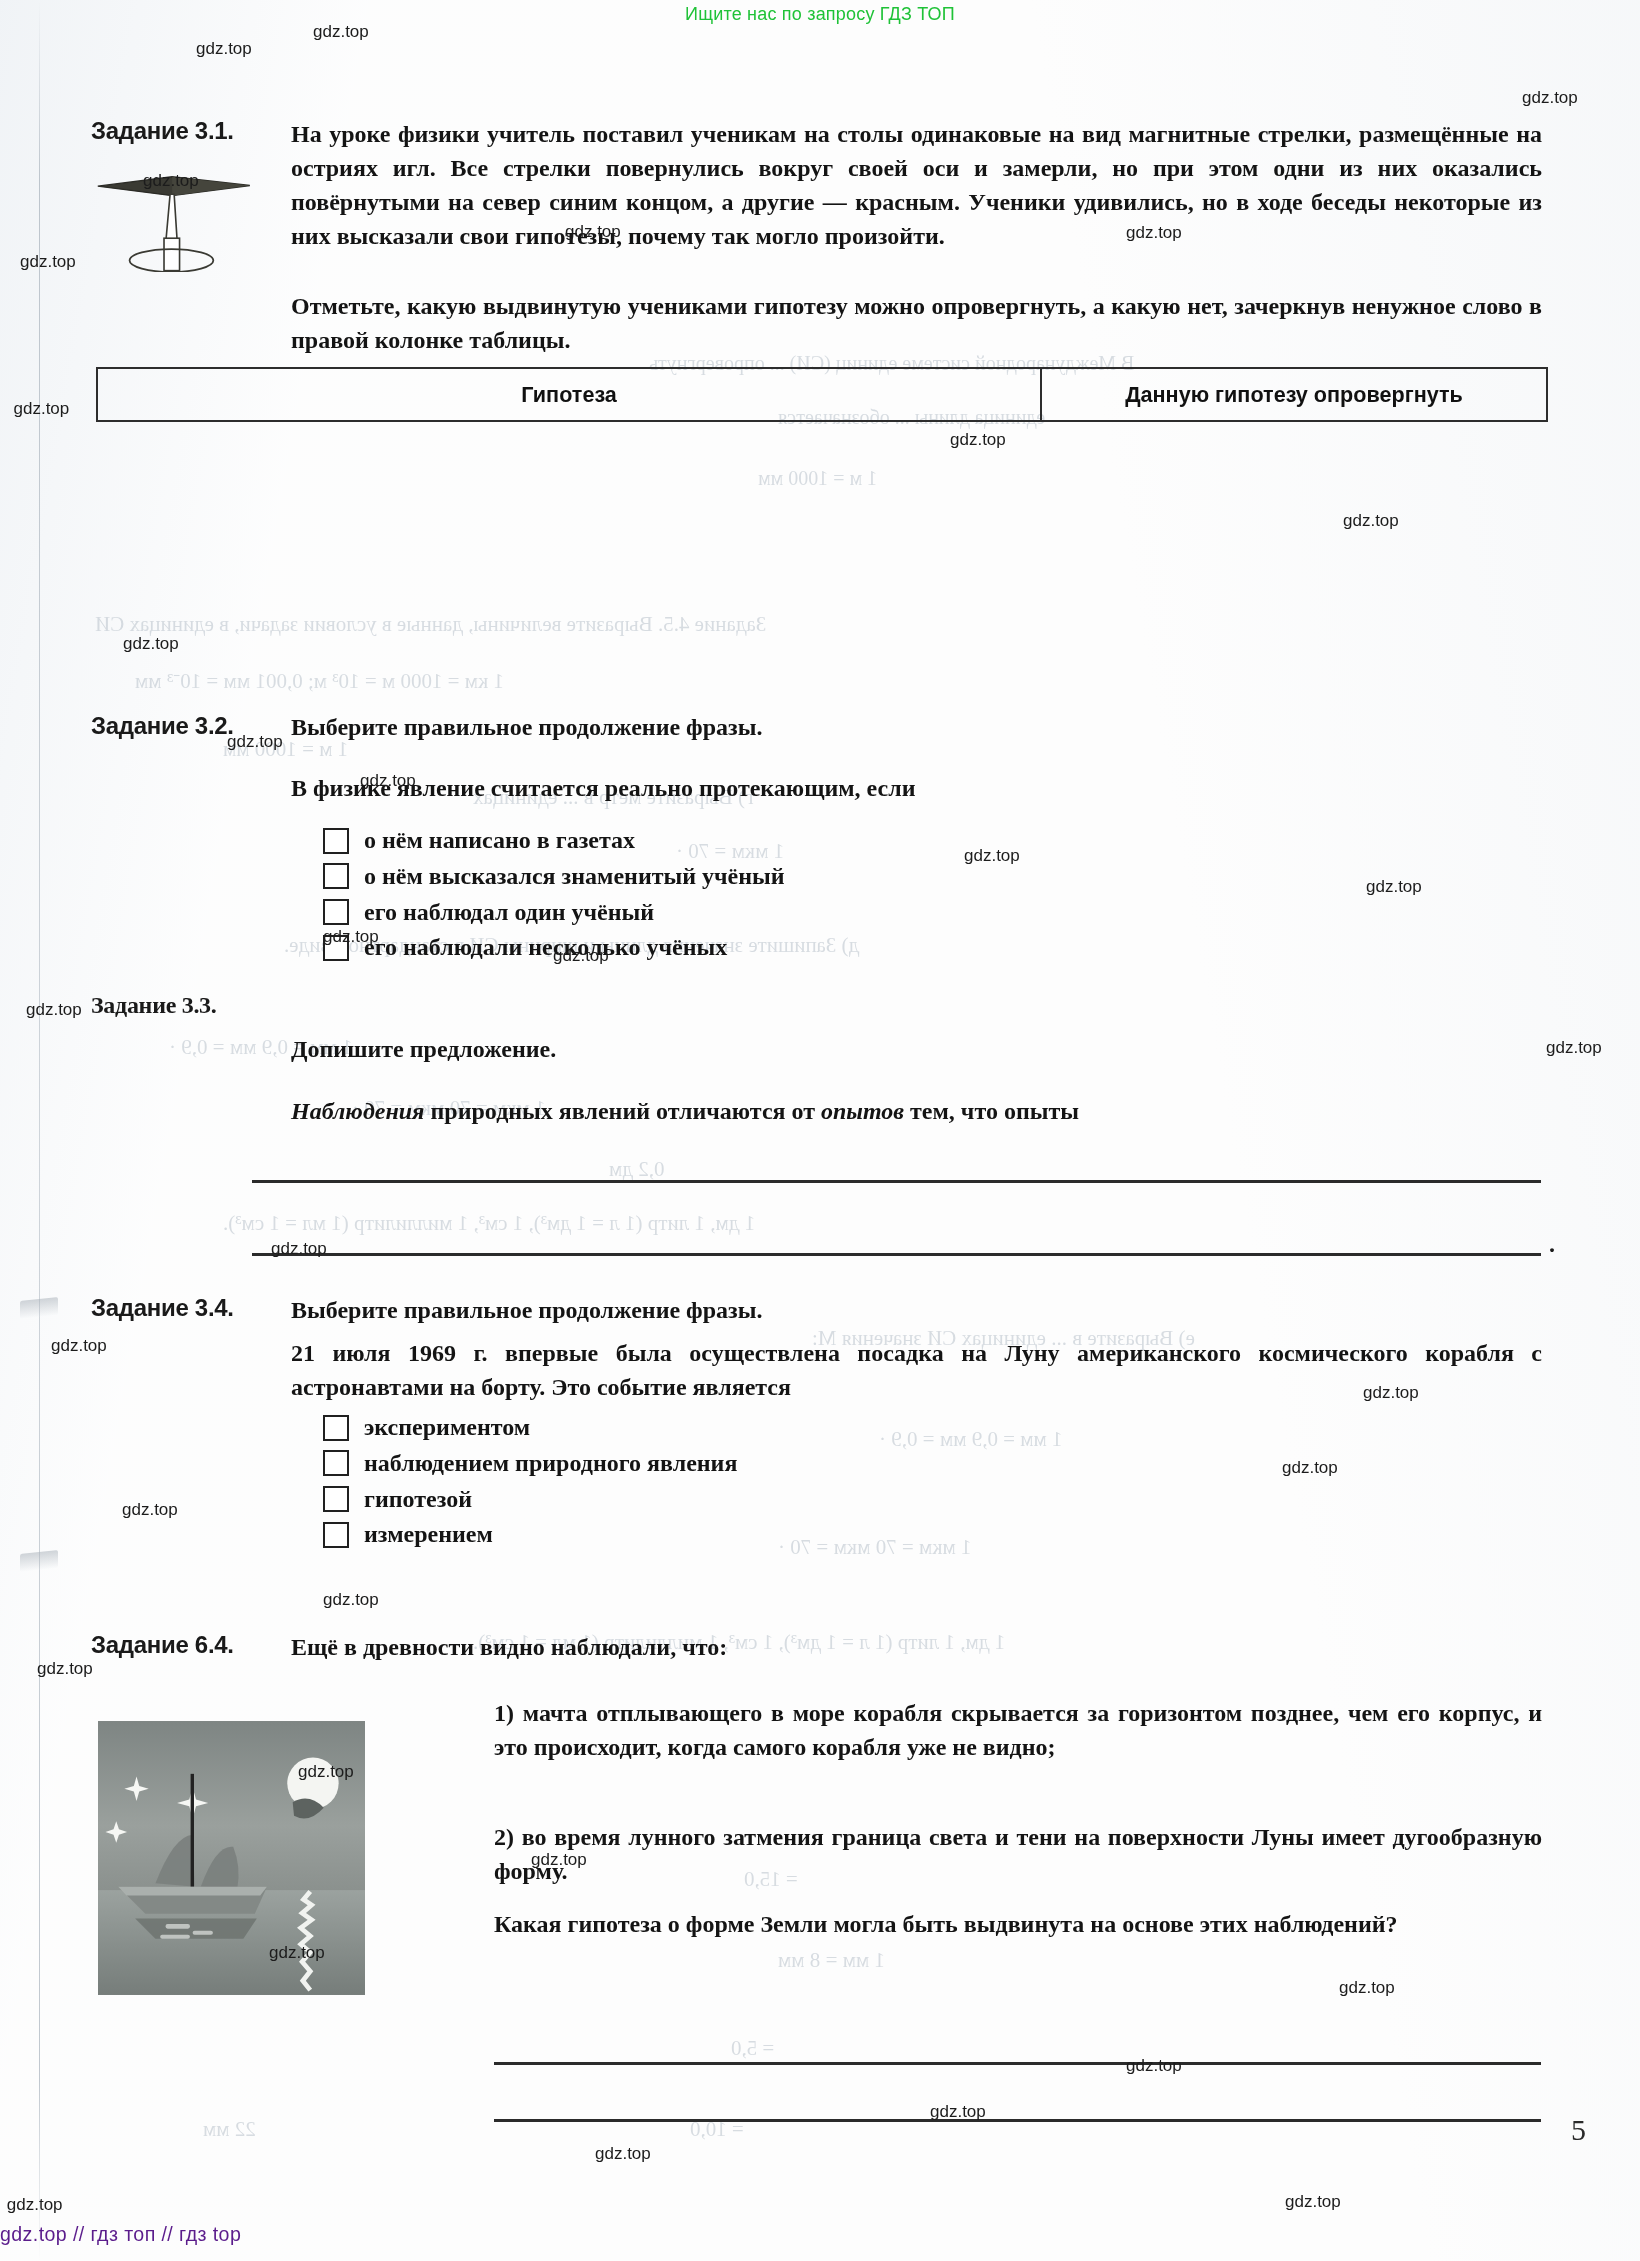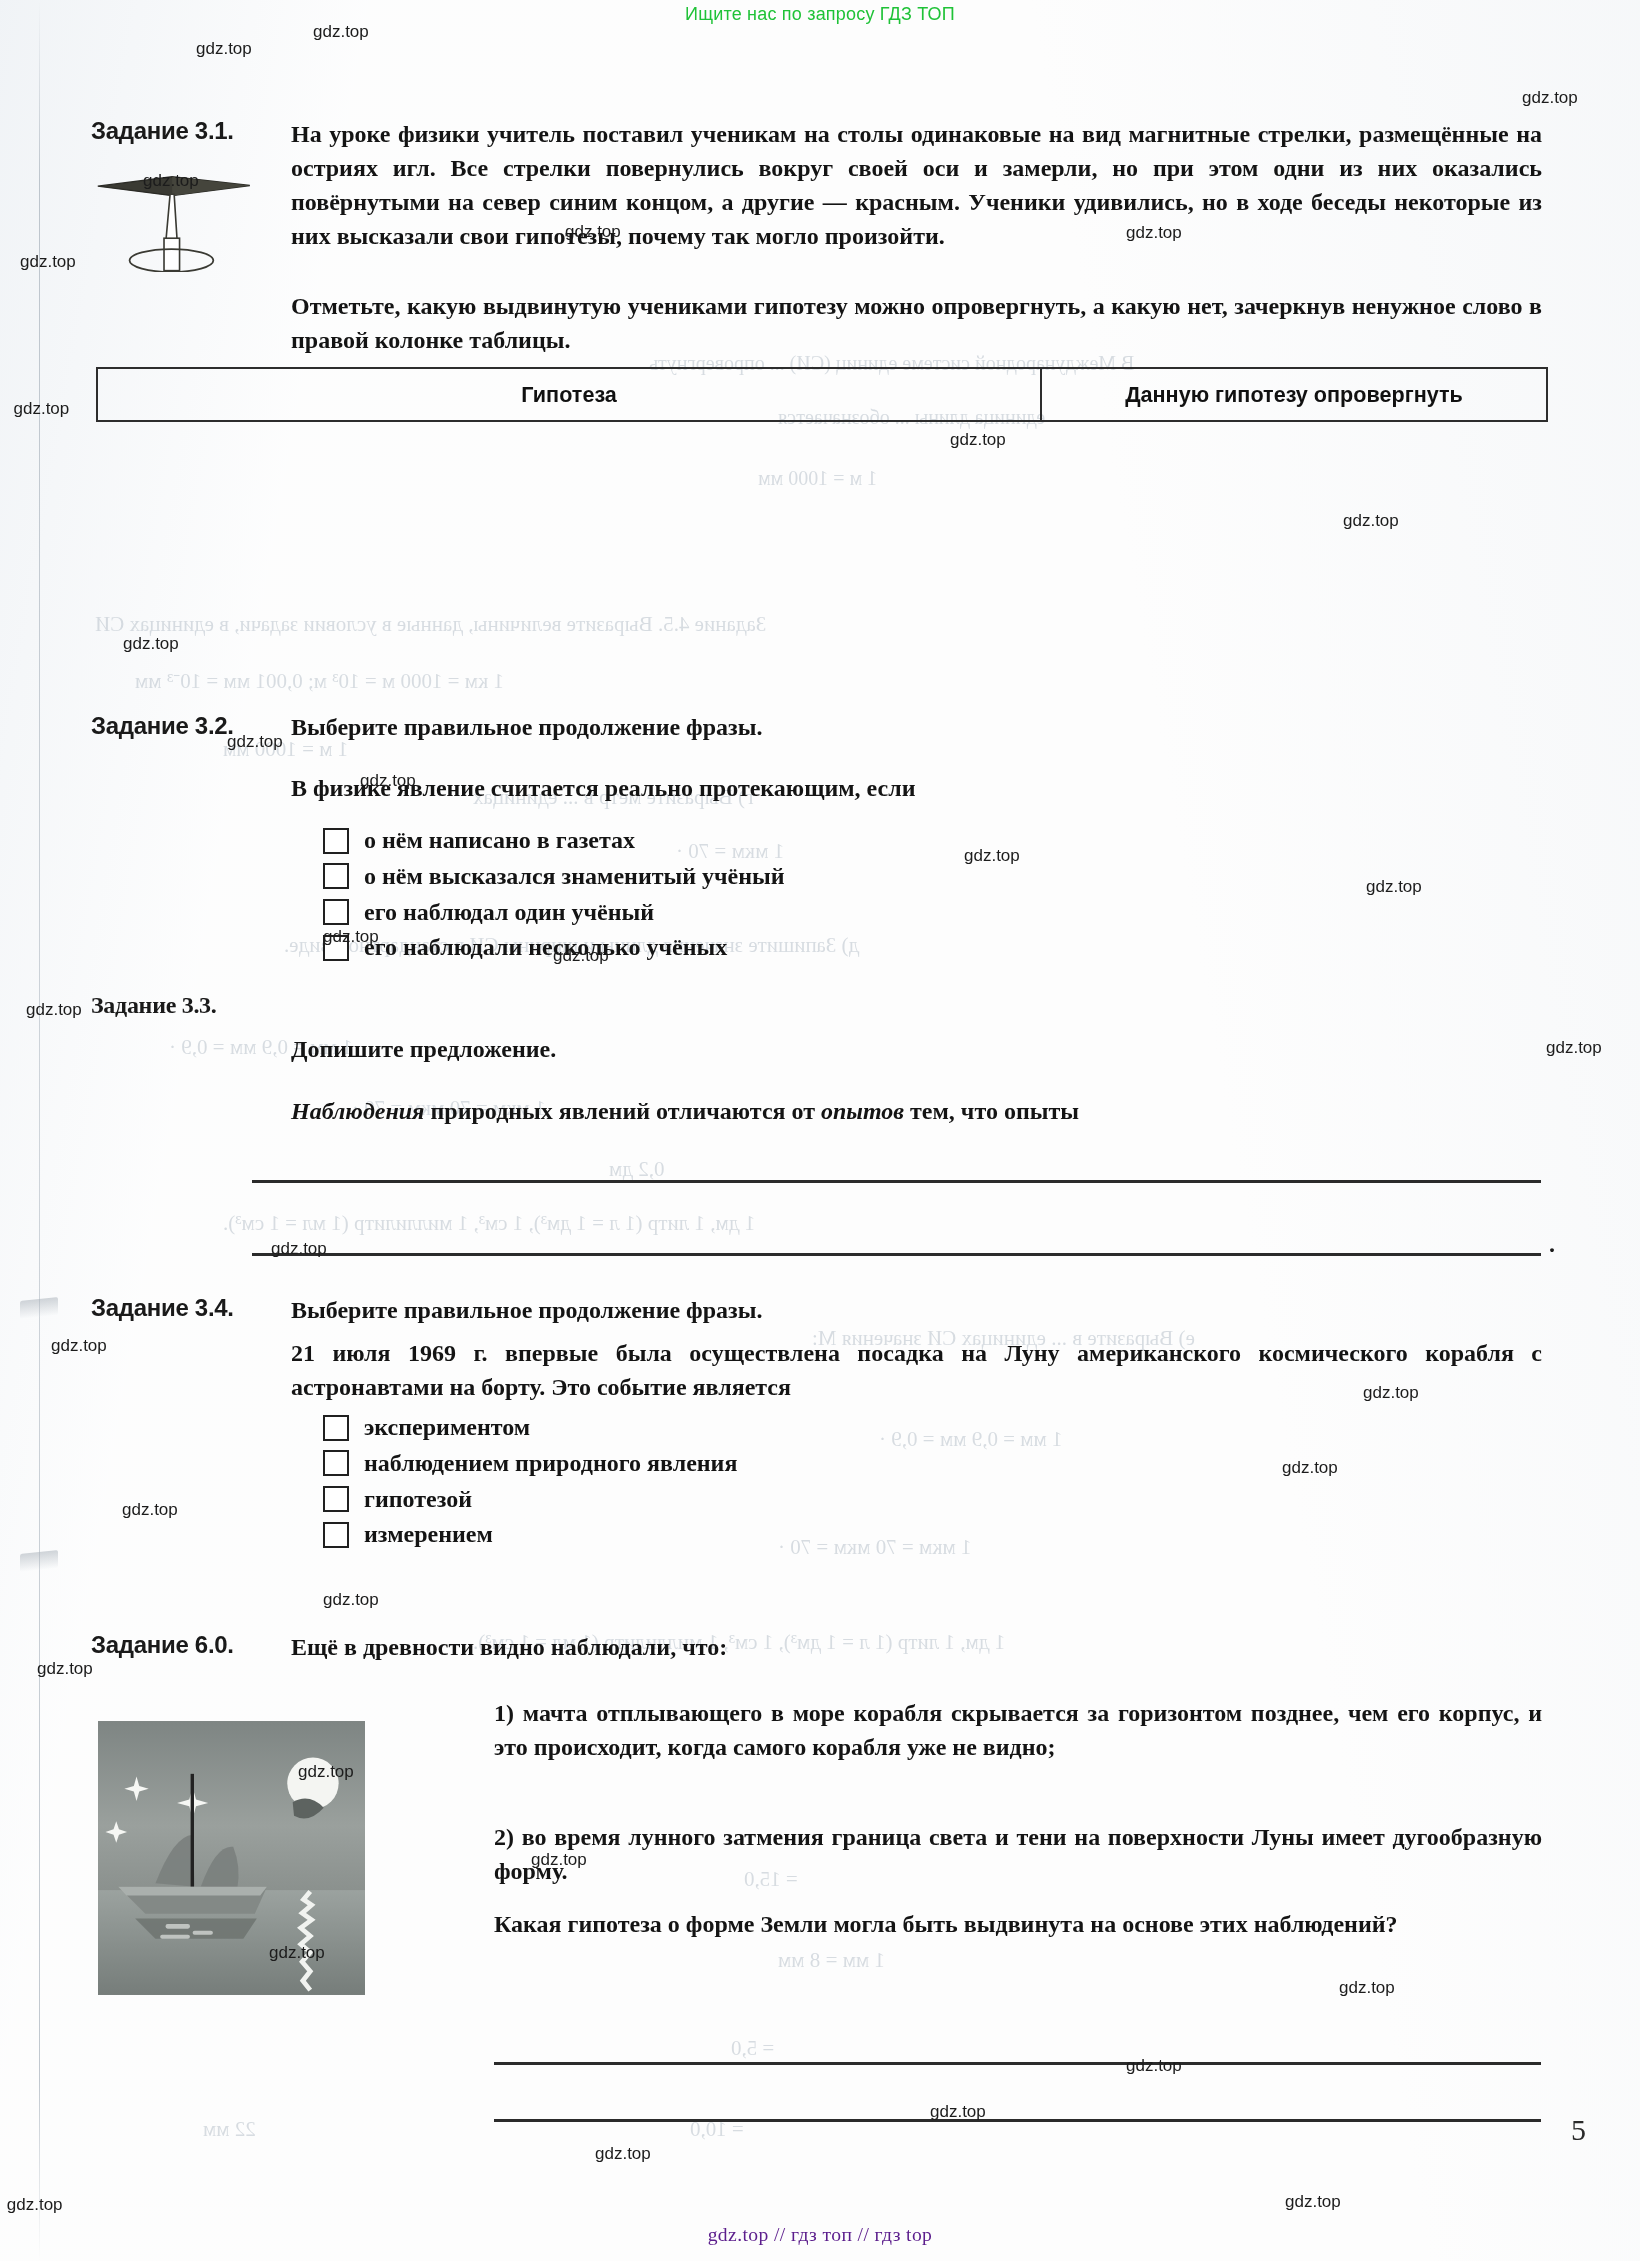--- a/index.html
+++ b/index.html
@@ -69,22 +69,22 @@
     text-align: center;
     font-family: "Liberation Sans", sans-serif;
     font-size: 18px;
     font-weight: 400;
     color: #1fc237;
     letter-spacing: 0.2px;
   }
   .ftr-wm {
     position: absolute;
     left: 0; right: 0; bottom: 15px;
-    text-align: center;
-    font-family: Liberation Serif, serif;
+    text-align: left;
+    font-family: Liberation Sans, sans-serif;
     font-size: 19.6px;
     color: #5b1d8c;
     letter-spacing: 0.4px;
   }
 
   .task { position: absolute; }
   .task-label {
     position: absolute;
     font-family: "Liberation Sans", sans-serif;
     font-weight: bold;
@@ -320,21 +320,21 @@
         <span class="opt-text">гипотезой</span>
       </div>
       <div class="opt">
         <span class="opt-box"></span>
         <span class="opt-text">измерением</span>
       </div>
     </div>
   </div>
 
   <div class="task">
-    <div class="task-label" style="left:91px; top:1631px;">Задание 6.0.</div>
+    <div class="task-label" style="left:91px; top:1631px;">Задание 6.4.</div>
     <div class="task-body nojust" style="left:291px; top:1630px; width:1251px;">Ещё в древности видно наблюдали, что:</div>
 
     <div class="ship-pic" style="left:98px; top:1721px; width:267px; height:274px;">
       <svg width="267" height="274" viewBox="0 0 395 405">
         <defs>
           <linearGradient id="sky" x1="0" y1="0" x2="0" y2="1">
             <stop offset="0%" stop-color="#7e8583"></stop>
             <stop offset="62%" stop-color="#9aa09d"></stop>
             <stop offset="100%" stop-color="#8b918e"></stop>
           </linearGradient>

